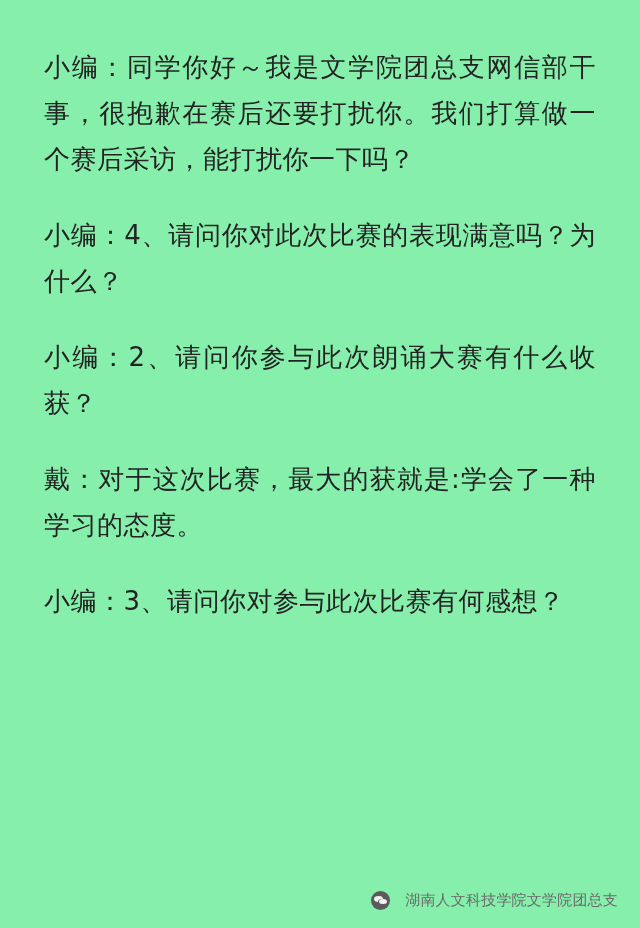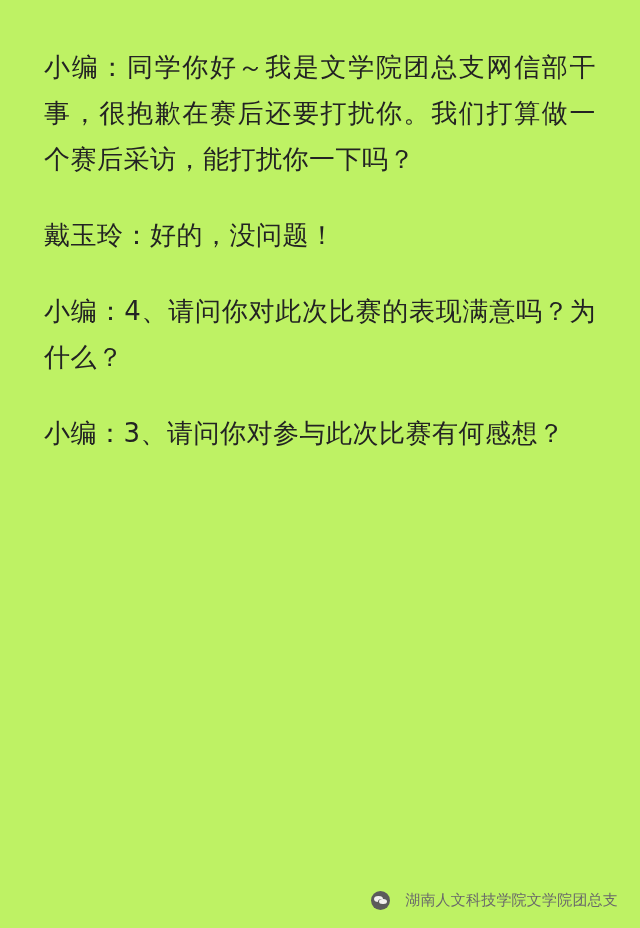--- a/index.html
+++ b/index.html
@@ -11,21 +11,21 @@
     height: 928px;
     background: #f2f1ef;
     font-family: "Liberation Sans", sans-serif;
     overflow: hidden;
     position: relative;
   }
   .page {
     position: relative;
     width: 640px;
     height: 928px;
-    background: #bef264;
+    background: #86efac;
     box-sizing: border-box;
     padding: 18px 44px 0 44px;
   }
   .qa-block {
     margin: 0 0 30px 0;
   }
   .qa-line {
     font-size: 26px;
     line-height: 46px;
     color: #232323;
@@ -90,30 +90,33 @@
 </style>
 </head>
 <body>
 
 <div class="page">
 
   <div class="qa-block">
     <p class="qa-line">小编：同学你好～我是文学院团总支网信部干事，很抱歉在赛后还要打扰你。我们打算做一个赛后采访，能打扰你一下吗？</p>
   </div>
 
-  <div class="qa-block">
-    <p class="qa-line">戴玉玲：好的，没问题！</p>
-  </div>
 
   <div class="qa-block">
     <p class="qa-line">小编：4、请问你对此次比赛的表现满意吗？为什么？</p>
   </div>
 
 
+  <div class="qa-block">
+    <p class="qa-line">小编：2、请问你参与此次朗诵大赛有什么收获？</p>
+  </div>
 
+  <div class="qa-block">
+    <p class="qa-line">戴：对于这次比赛，最大的获就是:学会了一种学习的态度。</p>
+  </div>
 
   <div class="qa-block">
     <p class="qa-line">小编：3、请问你对参与此次比赛有何感想？</p>
   </div>
 
   <div class="footer">
     <div class="footer-inner">
       <span class="wechat-icon"></span>
       <span class="footer-text">湖南人文科技学院文学院团总支</span>
     </div>

